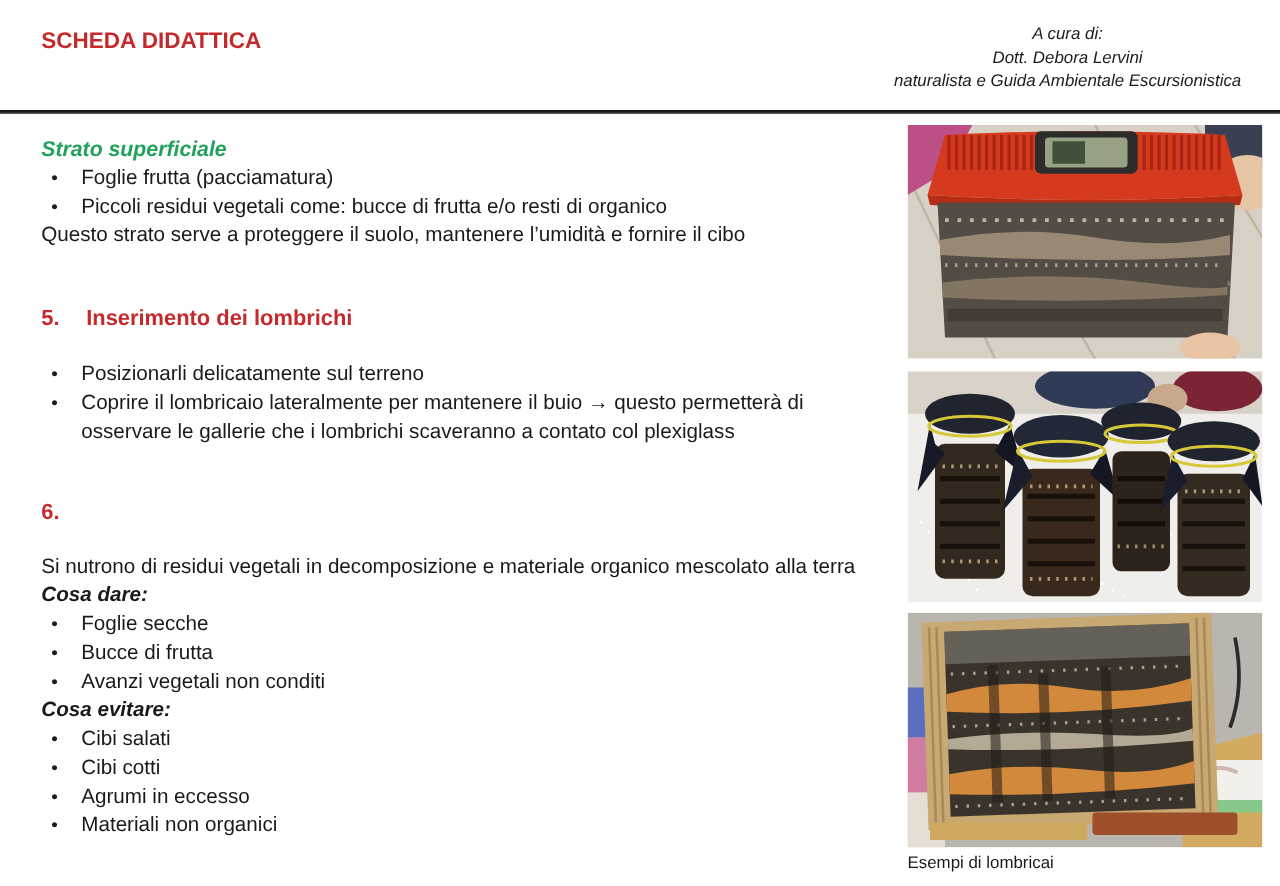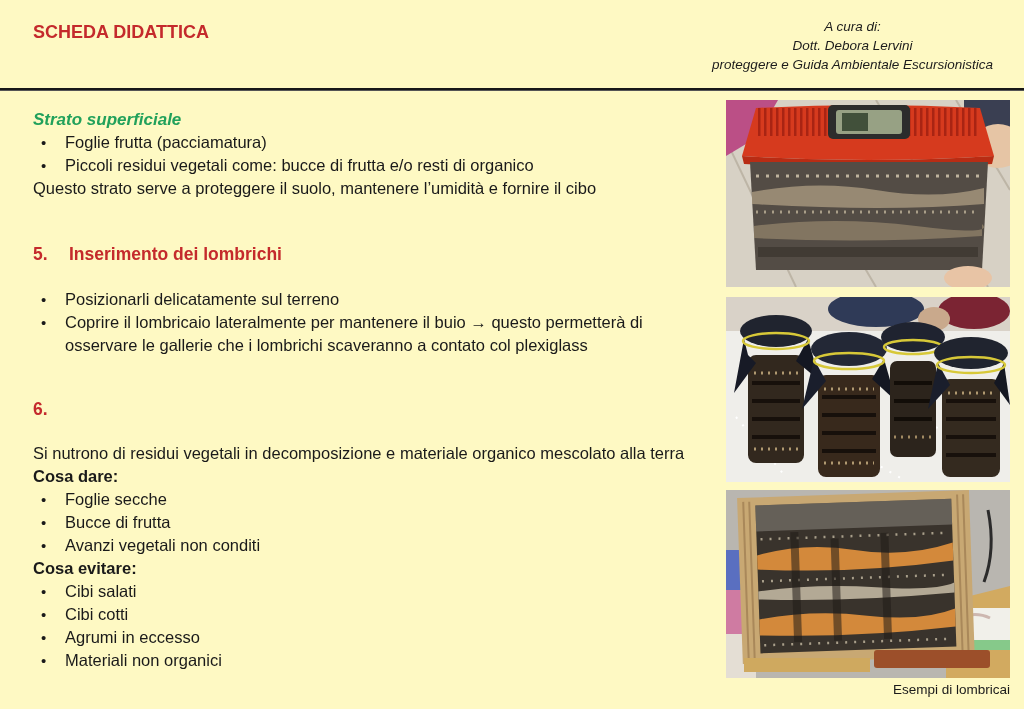--- a/index.html
+++ b/index.html
@@ -1,19 +1,19 @@
 <!DOCTYPE html>
 <html style="--accent_red: #c42a2c; --accent_green: #21a15b;"><head>
 <meta charset="utf-8">
 <style>
   * { margin:0; padding:0; box-sizing:border-box; }
   html,body { background:#888; }
   .page {
     position:relative; width:1024px; height:709px; margin:0 auto;
-    background:#fef9c3; overflow:hidden;
+    background:#ffffff; overflow:hidden;
     font-family:"Liberation Sans", sans-serif; color:#1a1a1a;
   }
   
   .doc-title {
     position:absolute; left:33px; top:20px;
     font-size:18px; font-weight:bold; line-height:24px;
     color:var(--accent_red,#c42a2c);
   }
   .credits {
     position:absolute; right:31px; top:17px; text-align:center;
@@ -36,43 +36,43 @@
   .red-heading .num { width:36px; }
   .sec5-heading { margin-top:43px; }
   .sec6-heading { margin-top:41px; }
   ul.plain { list-style:none; }
   ul.plain li { position:relative; padding-left:32px; max-width:645px; }
   ul.plain li::before {
     content:"\2022"; position:absolute; left:8px; top:0; font-size:15px;
   }
   .after-gap { margin-top:22px; }
   .intro-line { margin-top:21px; white-space:nowrap; }
-  .sub-label { font-weight:bold; }
+  .sub-label { font-weight:bold; font-style:italic; }
   
   .photo {
     position:absolute; left:726px; width:284px; overflow:hidden;
   }
   .photo svg { display:block; }
   .photo-caption {
     position:absolute; left:726px; top:682px; width:284px;
-    text-align:right; font-size:13.5px; color:#1a1a1a;
+    text-align:left; font-size:13.5px; color:#1a1a1a;
   }
 </style>
 </head>
 <body>
 
 <div class="page">
 
   <div class="doc-title">
     <div>SCHEDA DIDATTICA</div>
   </div>
   <div class="credits">
     <div>A cura di:</div>
     <div>Dott. Debora Lervini</div>
-    <div>proteggere e Guida Ambientale Escursionistica</div>
+    <div>naturalista e Guida Ambientale Escursionistica</div>
   </div>
   <div class="header-rule"></div>
 
   <div class="content">
 
     <div class="green-heading">Strato superficiale</div>
     <ul class="plain">
       <li>Foglie frutta (pacciamatura)</li>
       <li>Piccoli residui vegetali come: bucce di frutta e/o resti di organico</li>
     </ul>

